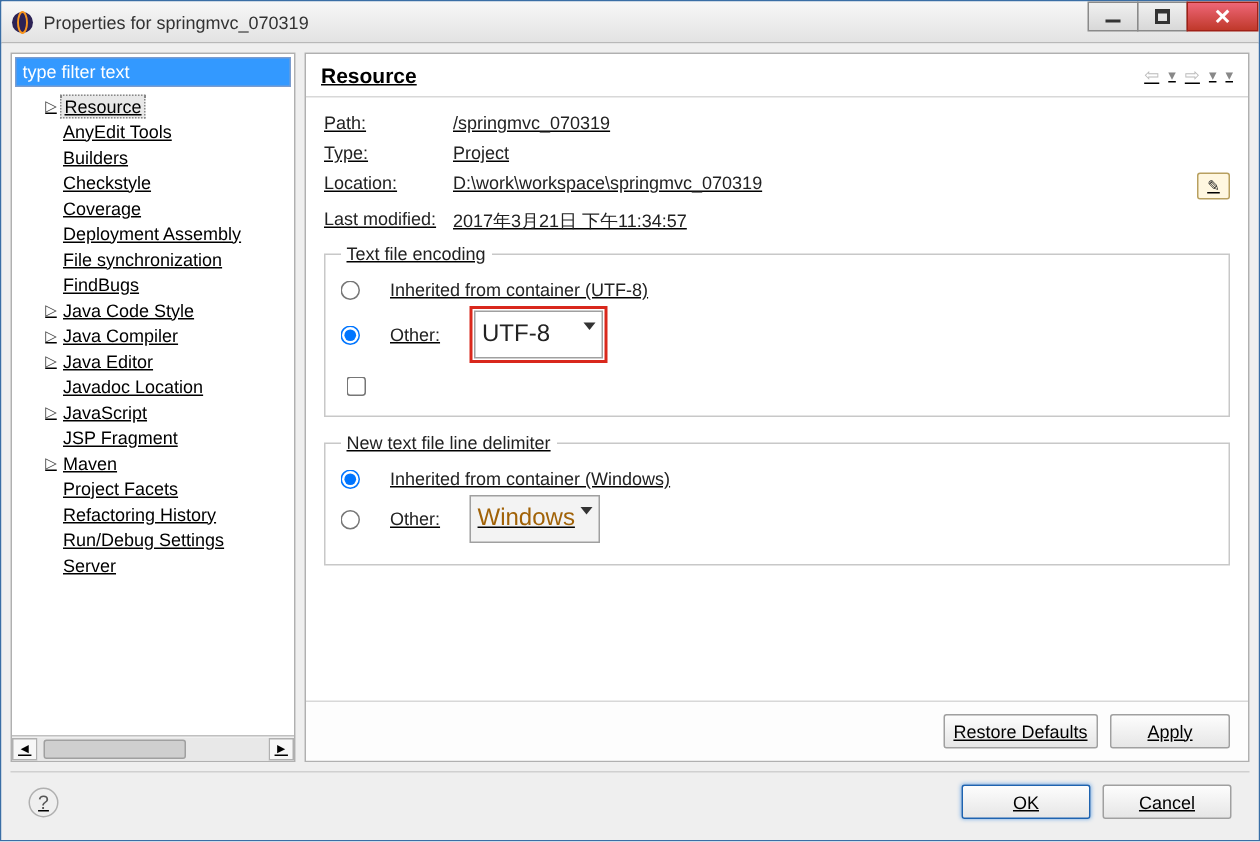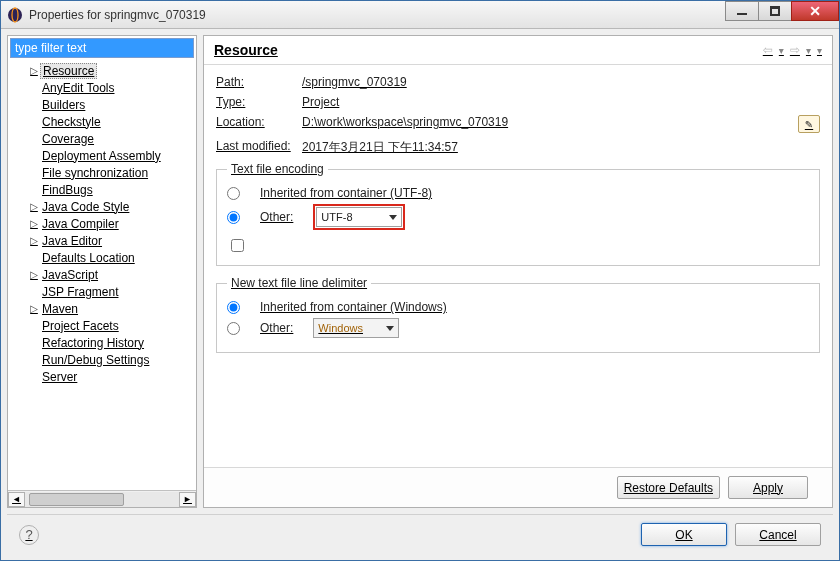--- a/index.html
+++ b/index.html
@@ -40,26 +40,26 @@
   .navicons .tri { font-size:10px; color:#888; }
   .main-body { flex:1; padding:10px 12px; overflow:auto; font-size:12px; color:#222;}
   .row { display:flex; margin-bottom:6px; }
   .row .k { width:86px; }
   .row .v { flex:1; }
   .editbtn { width:22px; height:18px; border:1px solid #b8a060; background:#fff7e0; border-radius:2px; display:flex;align-items:center;justify-content:center; font-size:10px;}
   fieldset.group { border:1px solid #c8c8c8; margin:6px 0 10px 0; padding:6px 10px 10px 10px; }
   fieldset.group legend { font-size:12px; padding:0 4px; }
   .radio-row { display:flex; align-items:center; gap:20px; margin:4px 0; }
   .radio-row input[type=radio] { margin:0; }
-  .combo { border:1px solid #a0a0a0; height:20px; min-width:86px; padding:0 16px 0 4px; background:#fff; position:relative; display:inline-flex; align-items:center; font-size:11px;}
+  .combo { border:1px solid #a0a0a0; height:32px; min-width:86px; padding:0 16px 0 4px; background:#fff; position:relative; display:inline-flex; align-items:center; font-size:16px;}
   .combo::after { content:""; position:absolute; right:4px; top:7px; border-left:4px solid transparent;border-right:4px solid transparent;border-top:5px solid #333;}
   .combo.disabled { color:#a16207; background:#f3f3f3; }
   .highlight-red { border:2px solid #d9281c; padding:1px; display:inline-block; }
   .check-row { display:flex; align-items:center; gap:6px; margin-top:6px; }
-  .main-footer { display:flex; justify-content:flex-end; gap:8px; padding:8px 24px; border-top:1px solid #d8d8d8; background:#fdfdfd;}
+  .main-footer { display:flex; justify-content:flex-end; gap:8px; padding:8px 12px; border-top:1px solid #d8d8d8; background:#fdfdfd;}
   .btn { min-width:80px; height:23px; border:1px solid #a0a0a0; background:linear-gradient(to bottom,#fdfdfd,#e6e6e6); border-radius:2px; font-size:12px; cursor:default; }
   .btn.default { border:1px solid #1e63b0; box-shadow:0 0 3px #6fa8e6; }
   .bottom-bar { display:flex; align-items:center; padding:8px 12px; background:#efefef; border-top:1px solid #d0d0d0; }
   .bottom-bar .help { width:20px;height:20px;border:1px solid #b0b0b0;border-radius:50%; display:flex;align-items:center;justify-content:center; color:#555; font-size:13px;}
   .bottom-bar .spacer { flex:1; }
 </style>
 </head>
 <body>
 
 <div class="window">
@@ -130,21 +130,21 @@
             <div class="tree-item child">
               <span class="tw">▷</span>
               <span class="lbl">Java Compiler</span>
             </div>
             <div class="tree-item child">
               <span class="tw">▷</span>
               <span class="lbl">Java Editor</span>
             </div>
             <div class="tree-item child">
               <span class="tw"></span>
-              <span class="lbl">Defaults Location</span>
+              <span class="lbl">Javadoc Location</span>
             </div>
             <div class="tree-item child">
               <span class="tw">▷</span>
               <span class="lbl">JavaScript</span>
             </div>
             <div class="tree-item child">
               <span class="tw"></span>
               <span class="lbl">JSP Fragment</span>
             </div>
             <div class="tree-item child">

